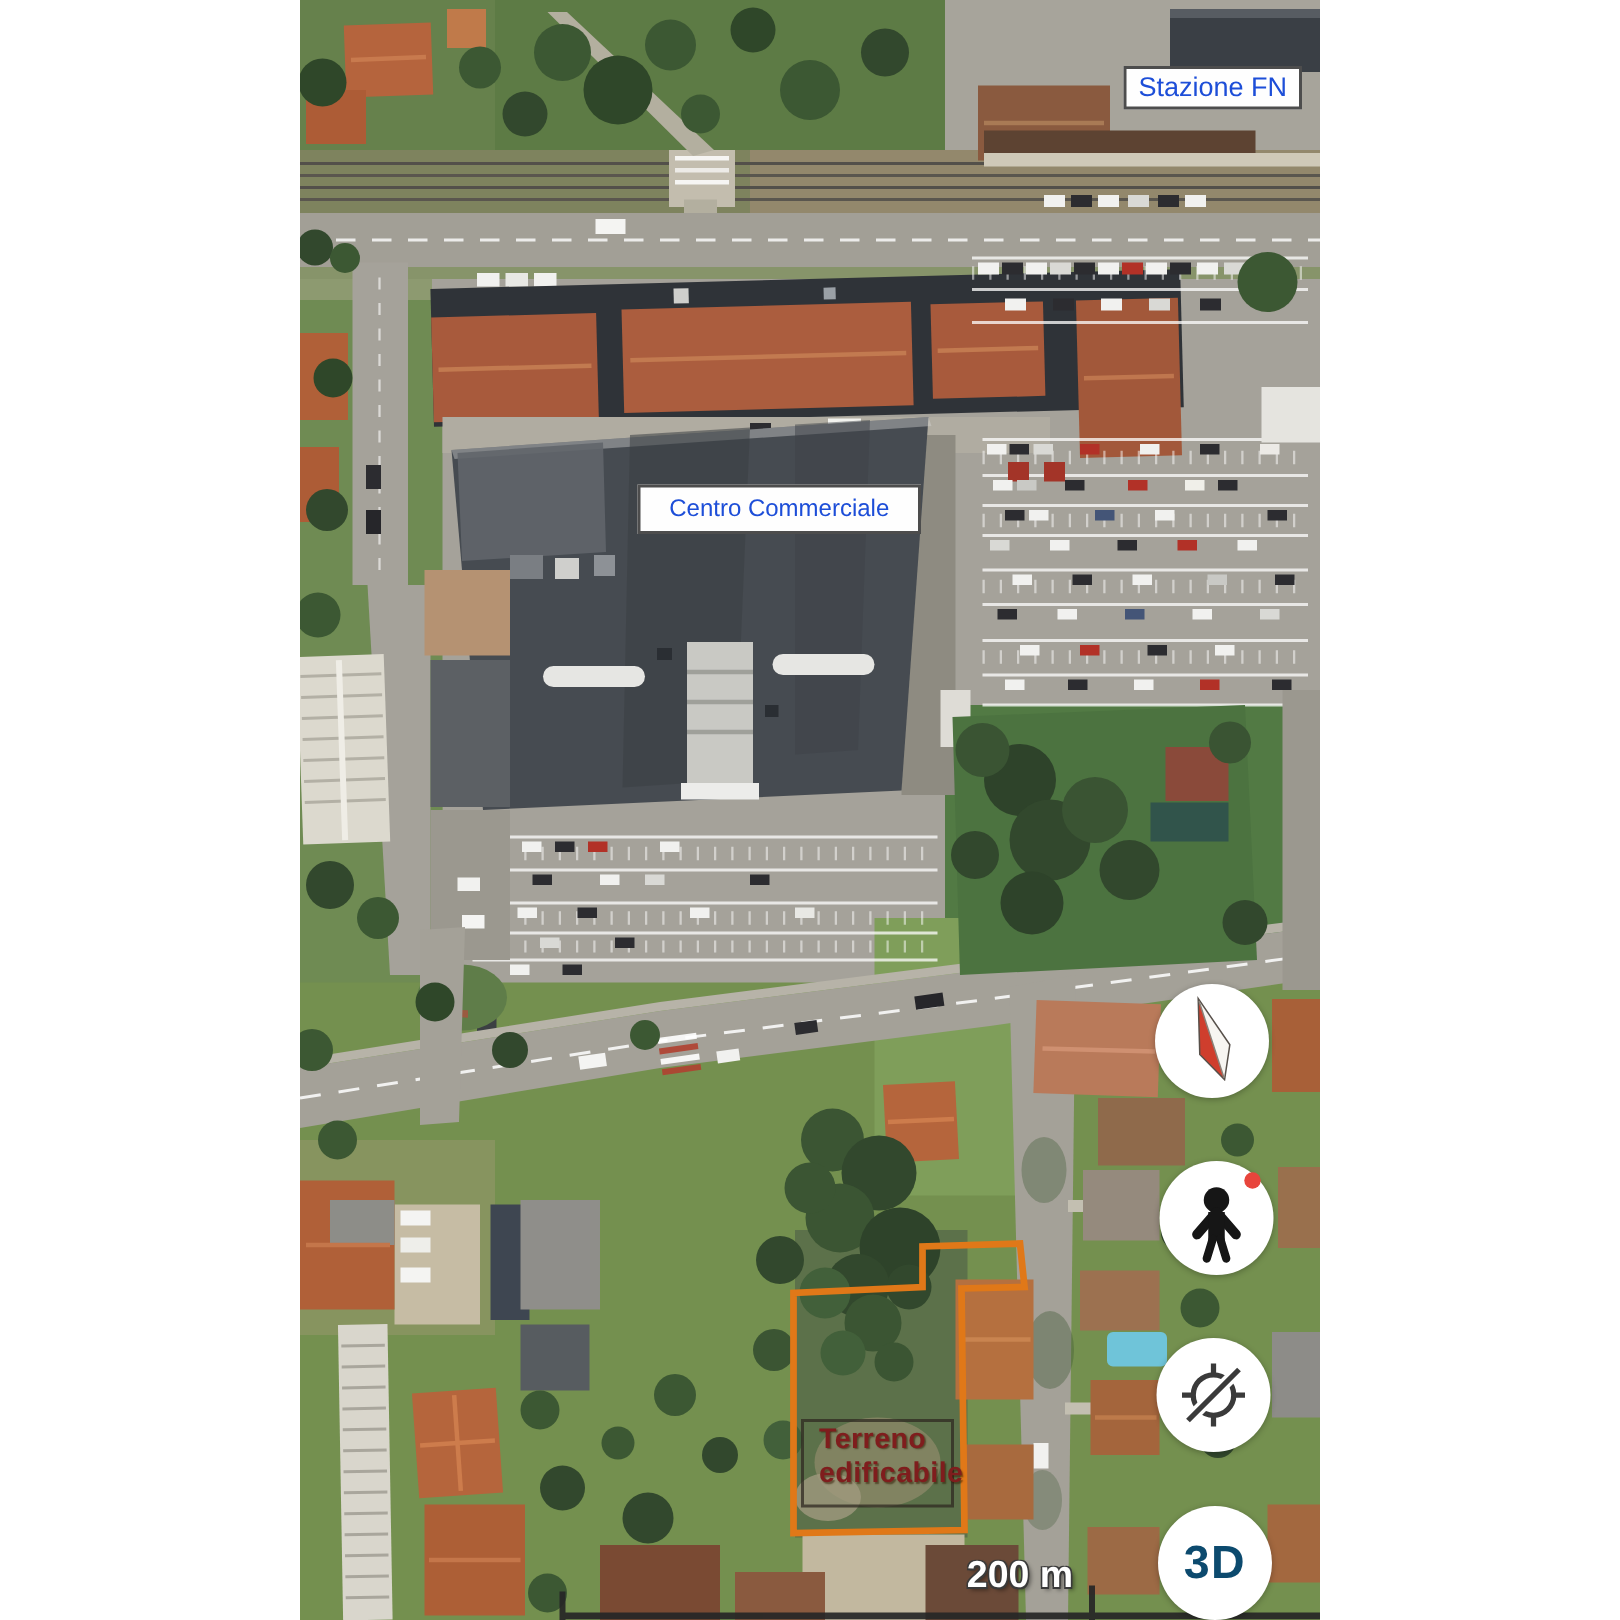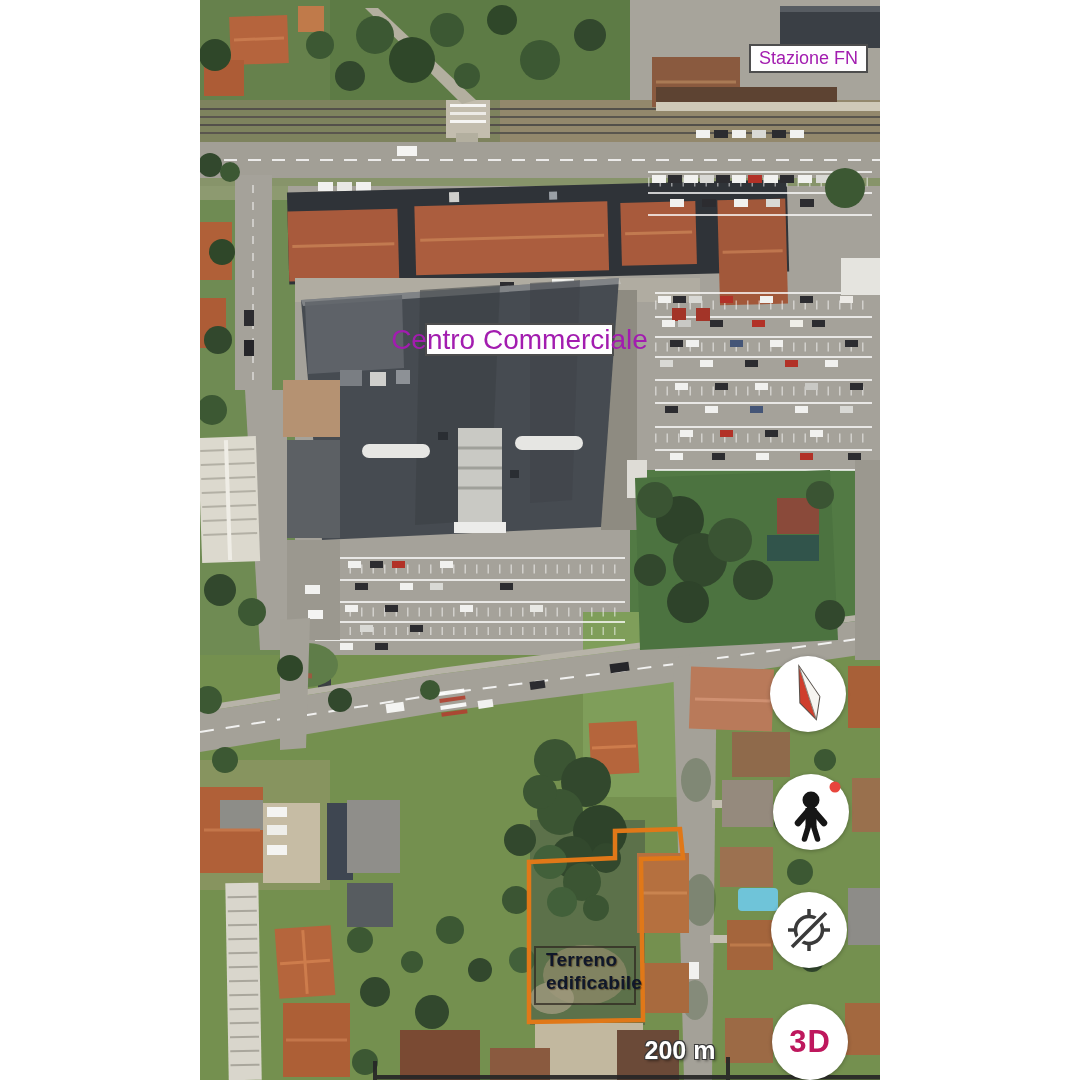--- a/index.html
+++ b/index.html
@@ -1,35 +1,35 @@
 <!DOCTYPE html>
 <html><head>
 <meta charset="utf-8">
 <style>
   html,body{margin:0;padding:0;background:#fff;}
   .canvas{position:relative;width:1080px;height:1080px;background:#fff;overflow:hidden;
           font-family:"Liberation Sans",sans-serif;}
   .map{position:absolute;left:200px;top:0;width:680px;height:1080px;overflow:hidden;background:#96a078;}
   .scene{position:absolute;left:0;top:0;}
-  .maplabel{position:absolute;background:#fefefe;border:2px solid #4d4d4d;color:#a21caf;
+  .maplabel{position:absolute;background:#fefefe;border:2px solid #4d4d4d;color:#1d4ed8;
             display:flex;align-items:center;justify-content:center;box-sizing:border-box;white-space:nowrap;}
   .station{left:549px;top:44px;width:119px;height:29px;font-size:18px;}
-  .mall{left:225px;top:323px;width:189px;height:33px;font-size:28px;}
-  .parcel-text{position:absolute;left:346px;top:948px;font-size:19px;font-weight:bold;color:#0f172a;
+  .mall{left:225px;top:323px;width:189px;height:33px;font-size:16px;}
+  .parcel-text{position:absolute;left:346px;top:948px;font-size:19px;font-weight:bold;color:#7f1d1d;
                line-height:23px;letter-spacing:.3px;text-shadow:1px 1px 1px rgba(50,25,0,.55);}
   .scale-label{position:absolute;left:430px;top:1036px;width:100px;text-align:center;font-size:25px;
                font-weight:bold;color:#fff;
                text-shadow:-1px -1px 0 #3a3a3a,1px -1px 0 #3a3a3a,-1px 1px 0 #3a3a3a,1px 1px 0 #3a3a3a,2px 2px 3px rgba(0,0,0,.45);}
   .btn{position:absolute;width:76px;height:76px;border-radius:50%;background:#fff;
        box-shadow:0 1px 4px rgba(0,0,0,.28);display:flex;align-items:center;justify-content:center;cursor:pointer;}
   .btn svg{display:block;}
   .btn-compass{left:570px;top:656px;}
   .btn-pegman{left:573px;top:774px;}
   .btn-location{left:571px;top:892px;}
-  .btn-3d{left:572px;top:1004px;font-size:31px;font-weight:bold;color:#be185d;letter-spacing:1px;}
+  .btn-3d{left:572px;top:1004px;font-size:31px;font-weight:bold;color:#0c4a6e;letter-spacing:1px;}
 </style>
 </head>
 <body>
 
 <div class="canvas">
   <div class="map">
 
     <svg class="scene" width="680" height="1080" viewBox="0 0 680 1080" xmlns="http://www.w3.org/2000/svg">
 
       <g>

